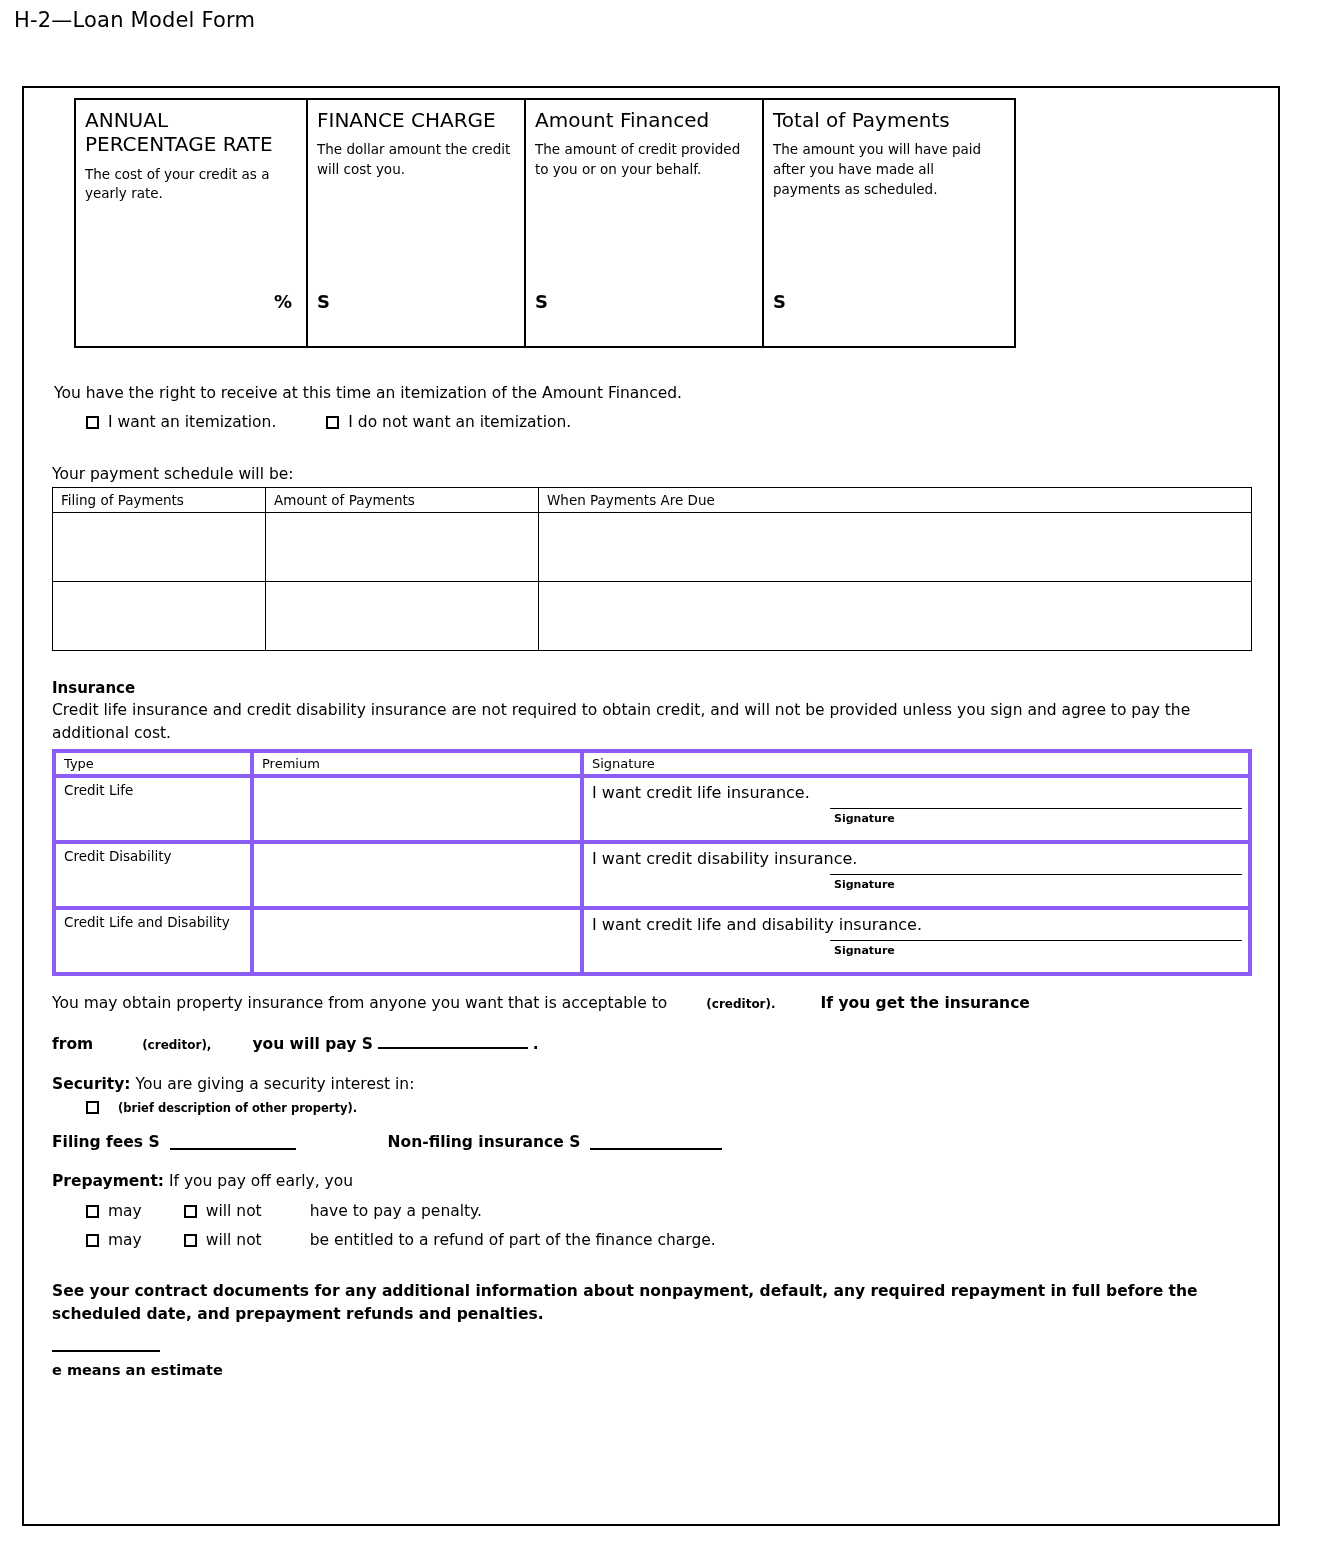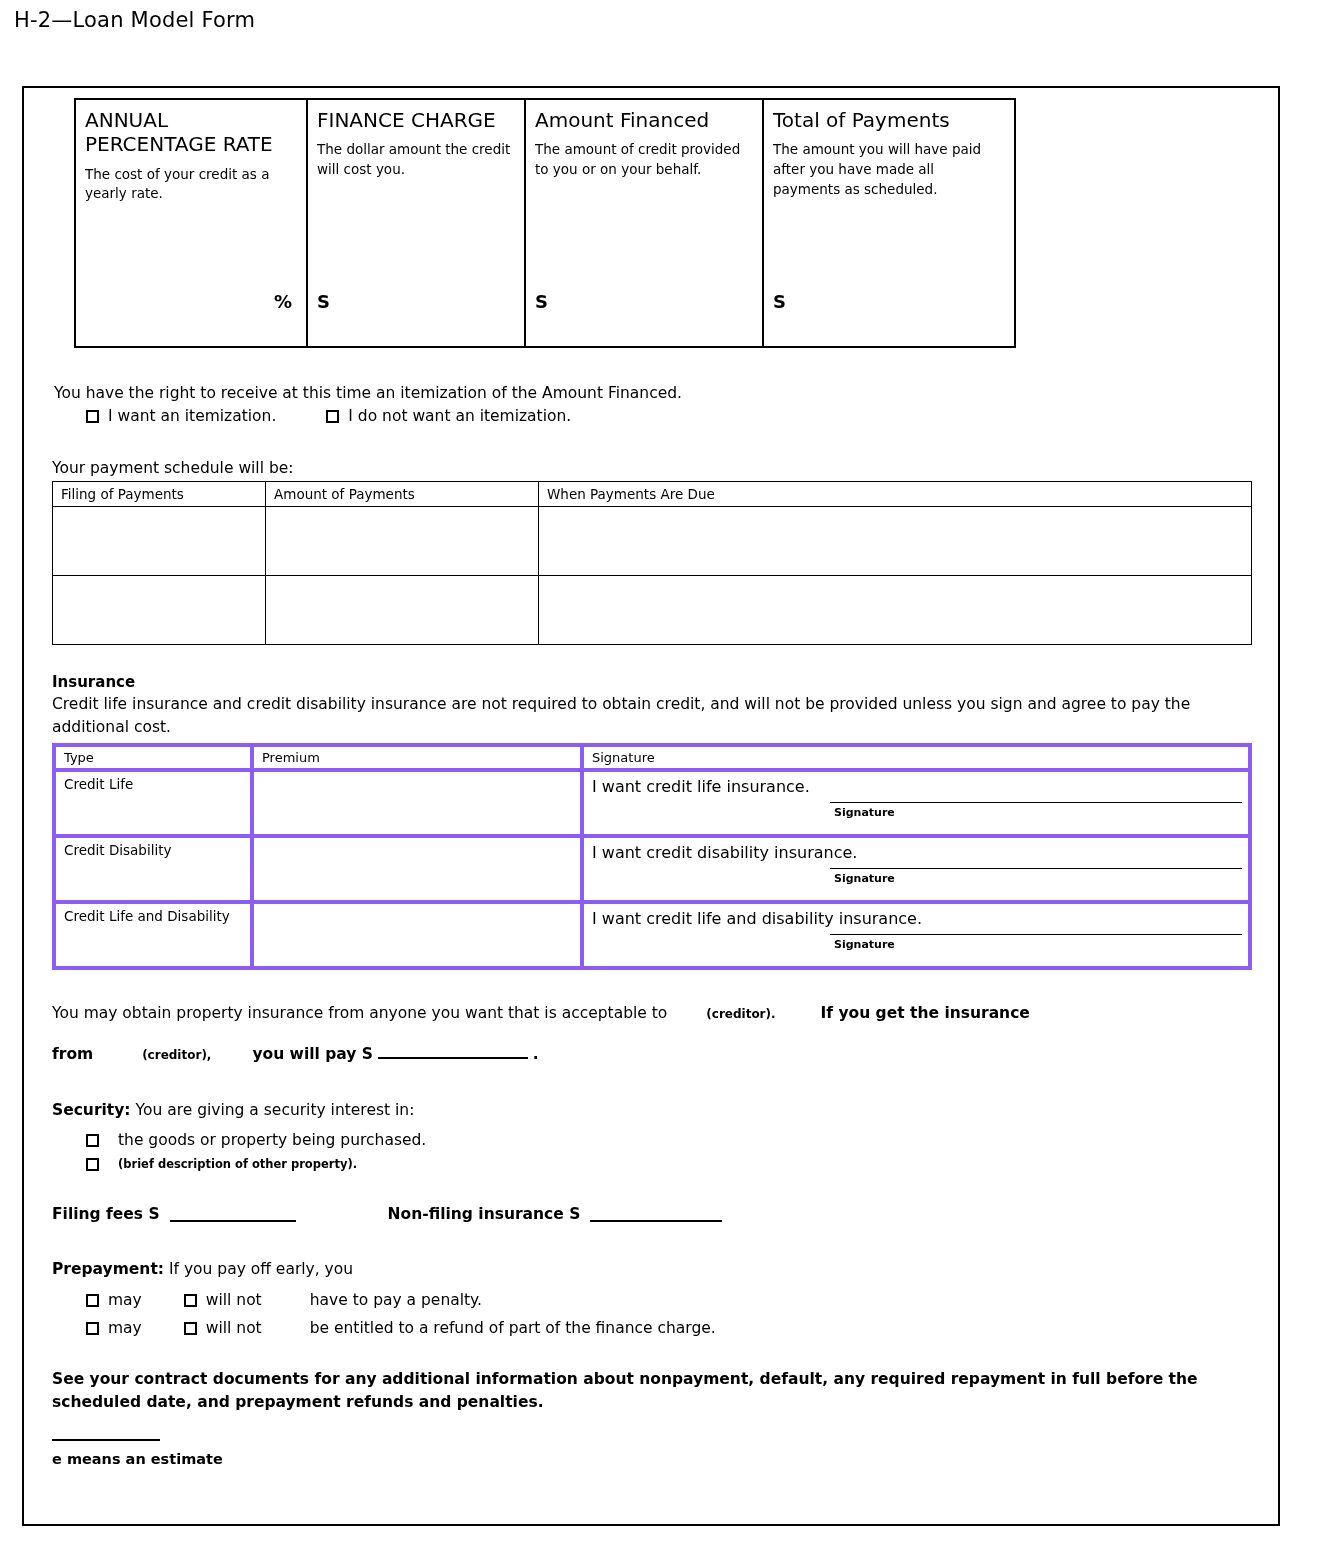--- a/index.html
+++ b/index.html
@@ -135,21 +135,21 @@
   }
   .sig-label {
     position: absolute;
     left: 250px;
     top: 34px;
     font-size: 11px;
     font-weight: bold;
   }
 
   
-  .blk { margin-top: 32px; }
+  .blk { margin-top: 16px; }
   .creditor {
     font-size: 12px;
     font-weight: bold;
   }
   .ul { display: inline-block; border-bottom: 2px solid #000; height: 13px; }
 </style>
 </head>
 <body>
 
 <div class="page-title">H-2—Loan Model Form</div>
@@ -179,21 +179,21 @@
           <div class="apr-head">Total of Payments</div>
           <div class="apr-desc">The amount you will have paid after you have made all payments as scheduled.</div>
           <div class="apr-amt left">S</div>
         </td>
       </tr>
     </tbody>
       </table>
 
     <div style="margin-top:34px;margin-left:2px">
       <div class="para">You have the right to receive at this time an itemization of the Amount Financed.</div>
-      <div class="row" style="margin-top:0;margin-left:32px">
+      <div class="row" style="margin-top:6px;margin-left:32px">
         <span class="cb"></span>
         <span class="para">I want an itemization.</span>
         <span class="cb" style="margin-left:50px"></span>
         <span class="para">I do not want an itemization.</span>
       </div>
     </div>
 
     <div class="sched-label">Your payment schedule will be:</div>
     <table class="grid">
       <tbody>
@@ -268,24 +268,20 @@
         <span class="ul" style="width:150px"></span>
         <span class="bold">.</span>
       </div>
     </div>
 
     <div class="blk">
       <div class="para">
         <span class="bold">Security:</span>
         <span>You are giving a security interest in:</span>
       </div>
-      <div class="row" style="margin-top:7px;margin-left:34px">
-        <span class="cb"></span>
-        <span class="para" style="margin-left:10px">the goods or property being purchased.</span>
-      </div>
       <div class="row" style="margin-top:5px;margin-left:34px">
         <span class="cb"></span>
         <span class="tiny" style="margin-left:10px">(brief description of other property).</span>
       </div>
     </div>
 
     <div class="blk row">
       <span class="para bold">Filing fees S</span>
       <span class="ul" style="width:126px;margin-left:10px"></span>
       <span class="para bold" style="margin-left:92px">Non-filing insurance S</span>

